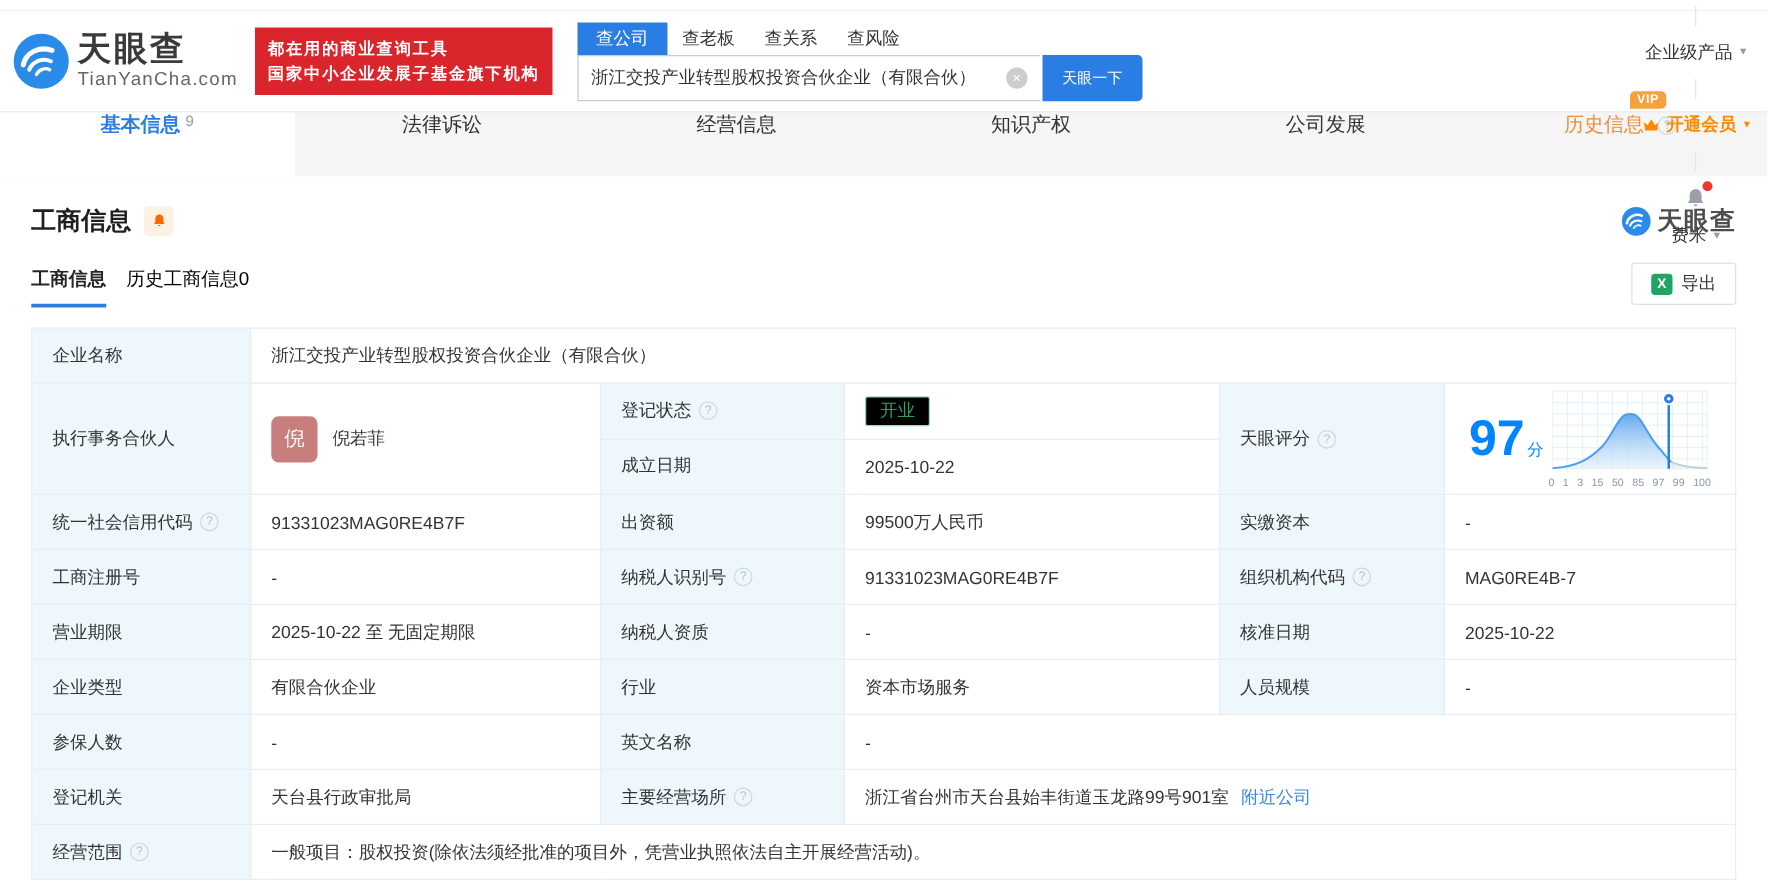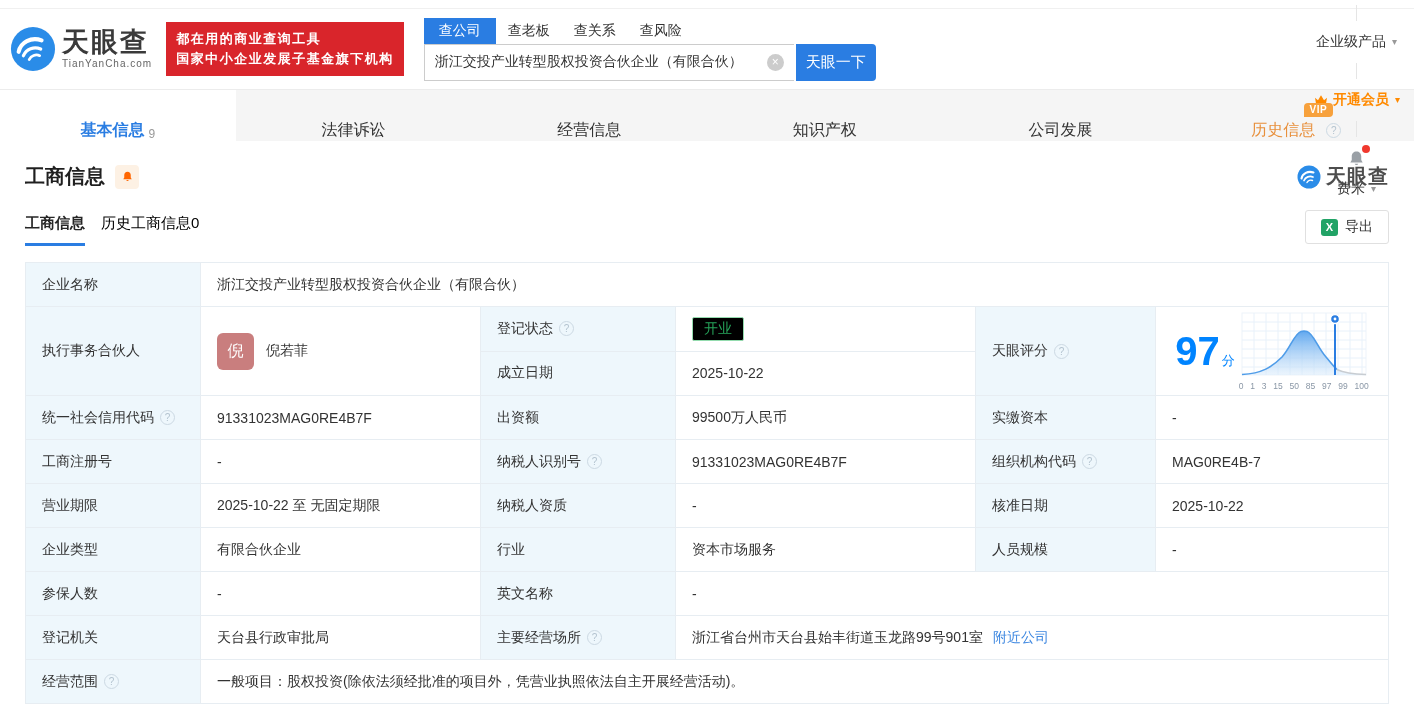--- a/index.html
+++ b/index.html
@@ -6,47 +6,47 @@
   html,body { width:1414px; height:708px; overflow:hidden; background:#fff;
     font-family:"Liberation Sans","DejaVu Sans",sans-serif; color:#333; }
 
   
   .topline { height:9px; border-bottom:1px solid #f0f0f0; }
 
   
   .topbar { height:80px; display:flex; align-items:center; padding:0 14px 0 10px; gap:14px; background:#fff; }
   .brand { display:flex; align-items:center; gap:6px; cursor:pointer; }
   .brand-name { font-size:27px; font-weight:bold; color:#3a3a3a; letter-spacing:2px; line-height:1; }
-  .brand-domain { font-size:10px; color:#666; letter-spacing:1px; margin-top:2px; }
+  .brand-domain { font-size:15px; color:#666; letter-spacing:1px; margin-top:2px; }
   .slogan { background:#d9252b; color:#fff; font-size:13px; font-weight:bold; padding:7px 10px; line-height:1.55; letter-spacing:1.5px; white-space:nowrap; }
   .searchbox { margin-left:6px; }
   .stabs { display:flex; align-items:flex-end; font-size:14px; }
   .stab { padding:4px 12px; cursor:pointer; color:#333; }
   .stab.active { background:#2a7de2; color:#fff; padding:4px 15px; }
   .srow { display:flex; }
   .sinput-wrap { position:relative; }
   .sinput { width:370px; height:37px; border:1px solid #ccc; border-right:none; padding:0 32px 0 10px; font-size:14px; color:#333; outline:none; font-family:inherit; }
   .clear { position:absolute; right:10px; top:10px; width:17px; height:17px; border-radius:50%; background:#ccc; color:#fff; font-size:12px; line-height:16px; text-align:center; cursor:pointer; }
-  .sbtn { width:80px; height:37px; background:#2a7de2; color:#fff; border:none; font-size:15px; border-radius:0 4px 4px 0; margin-left:2px; cursor:pointer; font-family:inherit; }
+  .sbtn { width:80px; height:37px; background:#2a7de2; color:#fff; border:none; font-size:12px; border-radius:0 4px 4px 0; margin-left:2px; cursor:pointer; font-family:inherit; }
   .hnav { margin-left:auto; display:flex; align-items:center; gap:12px; font-size:14px; color:#333; white-space:nowrap;flex-direction:column; }
   .chip { background:#e9f2fd; border-radius:4px; padding:8px 10px; display:flex; align-items:center; gap:7px; cursor:pointer; }
   .grid-icon { display:inline-grid; grid-template-columns:6px 6px; grid-gap:2px; }
   .grid-icon i { width:6px; height:6px; background:#2a7de2; border-radius:1.5px; }
   .grid-icon i:nth-child(2) { border-radius:50%; }
   .caret { color:#999; font-size:10px; margin-left:2px; }
   .sep { width:1px; height:16px; background:#e5e5e5; }
   .withcaret, .vip, .user { display:flex; align-items:center; gap:4px; cursor:pointer; }
   .vip { color:#ff8a00; font-weight:bold; }
   .vip .caret { color:#ff8a00; }
   .bell-wrap { position:relative; cursor:pointer; display:flex; }
   .dot { position:absolute; top:-4px; right:-4px; width:8px; height:8px; background:#f0382e; border-radius:50%; }
 
   
   .tabsrow { height:52px; background:#f5f5f5; display:flex; border-top:1px solid #ececec; }
-  .tab { flex:1; display:flex; align-items:flex-end; justify-content:center; font-size:16px; color:#333; cursor:pointer; position:relative; }
+  .tab { flex:1; display:flex; align-items:flex-start; justify-content:center; font-size:16px; color:#333; cursor:pointer; position:relative; }
   .tab.active { background:#fff; color:#2a7de2; font-weight:bold; }
   .tab.active sup { font-size:12px; color:#999; font-weight:normal; margin-left:4px; }
   .tab.history { color:#e8903c; }
   .hwrap { position:relative; display:flex; align-items:center; gap:5px; }
   .vipbadge { position:absolute; top:-17px; right:8px; background:#f7a13c; color:#fff; font-size:10px; font-weight:bold; padding:1px 6px 2px; border-radius:4px 4px 4px 0; letter-spacing:.5px; }
 
   
   .content { padding:0 25px; }
   .sechead { margin-top:22px; display:flex; align-items:center; }
   .sechead h2 { font-size:20px; font-weight:bold; color:#1f1f1f; }

